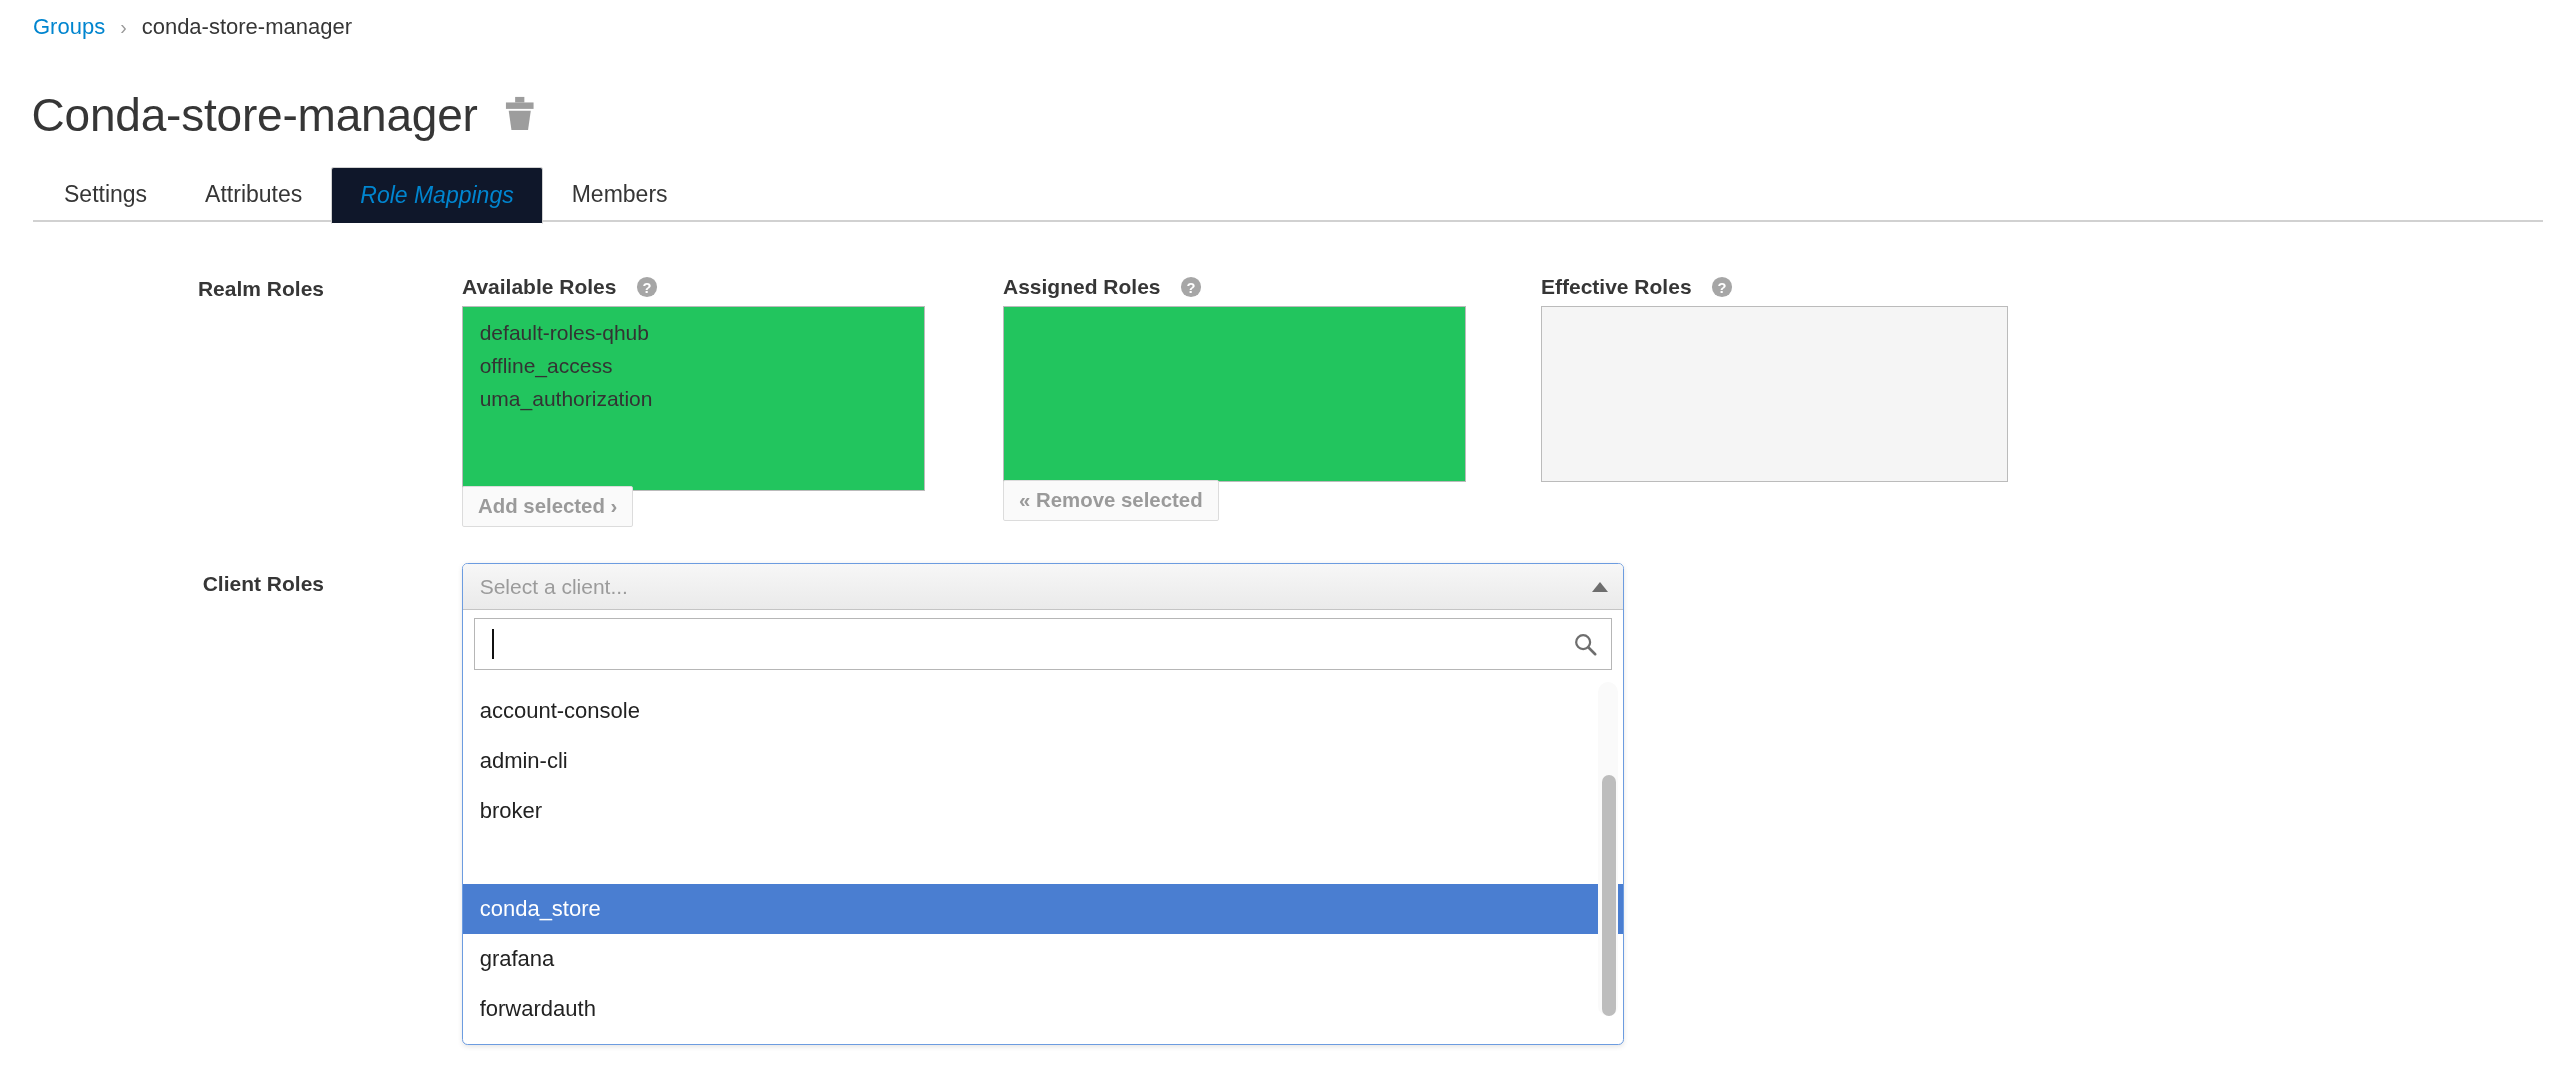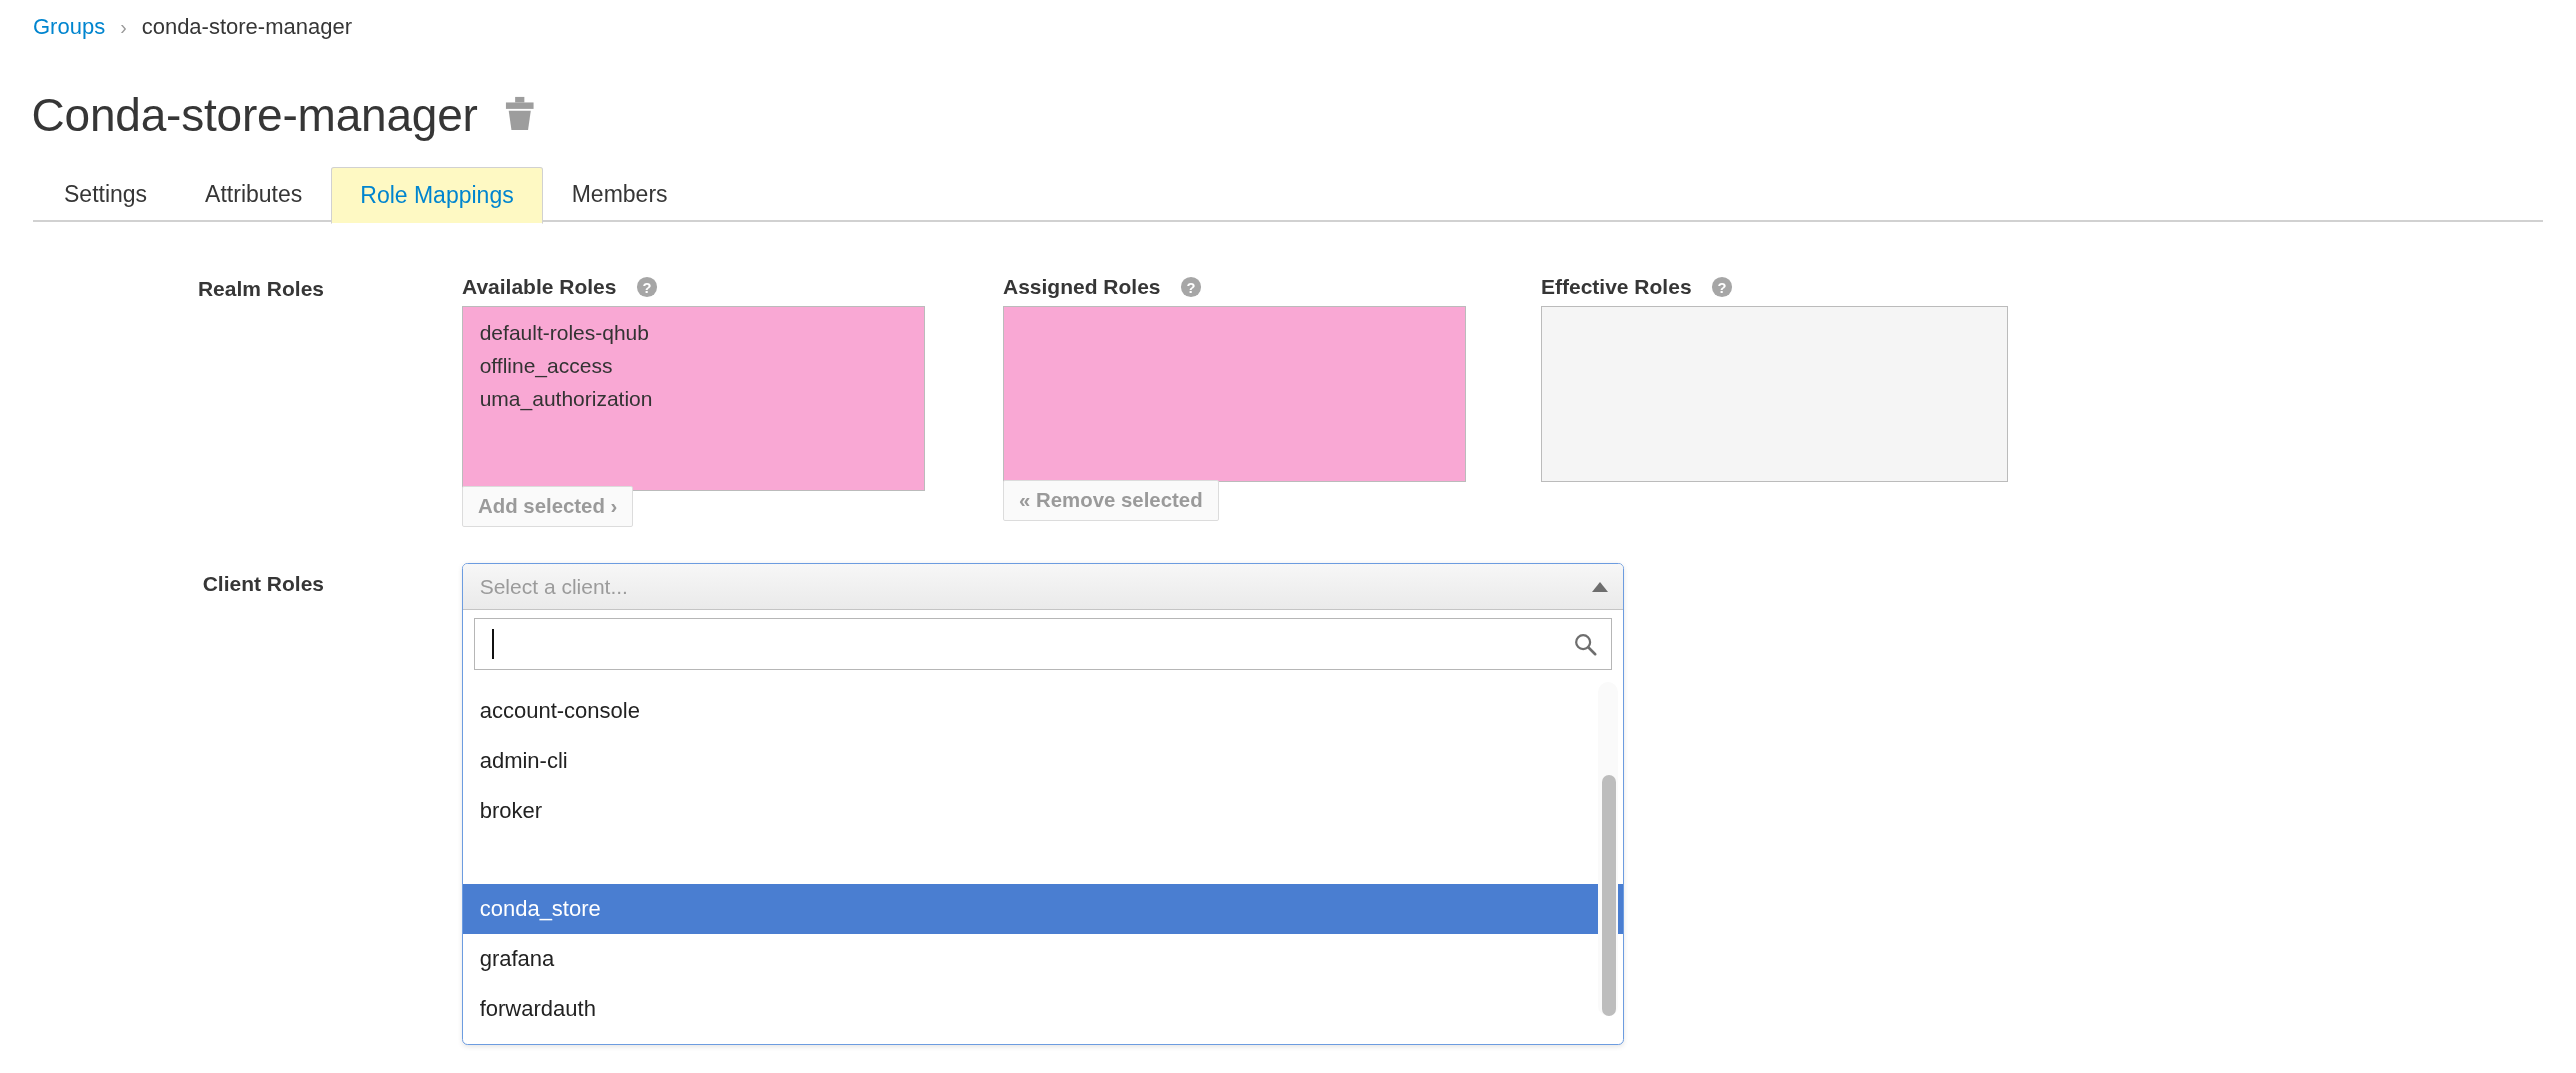--- a/index.html
+++ b/index.html
@@ -87,27 +87,28 @@
     font-size: 23px;
     color: #363636;
     cursor: pointer;
     background: transparent;
     border: 1.9px solid transparent;
     border-bottom: none;
     position: relative;
   }
   .tab.active {
     color: #0085cf;
-    background: #fef9c3;
+    background: #0f172a;
     border: 1.9px solid #d1d1d1;
     border-bottom: 1.9px solid #ffffff;
     border-radius: 2.8px 2.8px 0 0;
     z-index: 3;
     margin-bottom: -1.9px;
     height: 57px;
+    font-style: italic;
   }
 
   
   .form-label {
     position: absolute;
     font-size: 21px;
     font-weight: 700;
     color: #363636;
     text-align: right;
     line-height: 26px;
@@ -121,21 +122,21 @@
     line-height: 26px;
     display: flex;
     align-items: center;
     gap: 11px;
   }
   .help-icon { margin-left: 8.3px; display: inline-flex; }
 
   .list-box {
     position: absolute;
     border: 1.9px solid #bbbbbb;
-    background: #f9a8d4;
+    background: #22c55e;
     padding: 9.3px 0 0 0;
     overflow: hidden;
   }
   .list-box.readonly { background: #f5f5f5; }
   .list-box .opt {
     font-size: 21px;
     color: #333333;
     line-height: 33px;
     padding: 0 13px 0 16.7px;
     white-space: nowrap;

